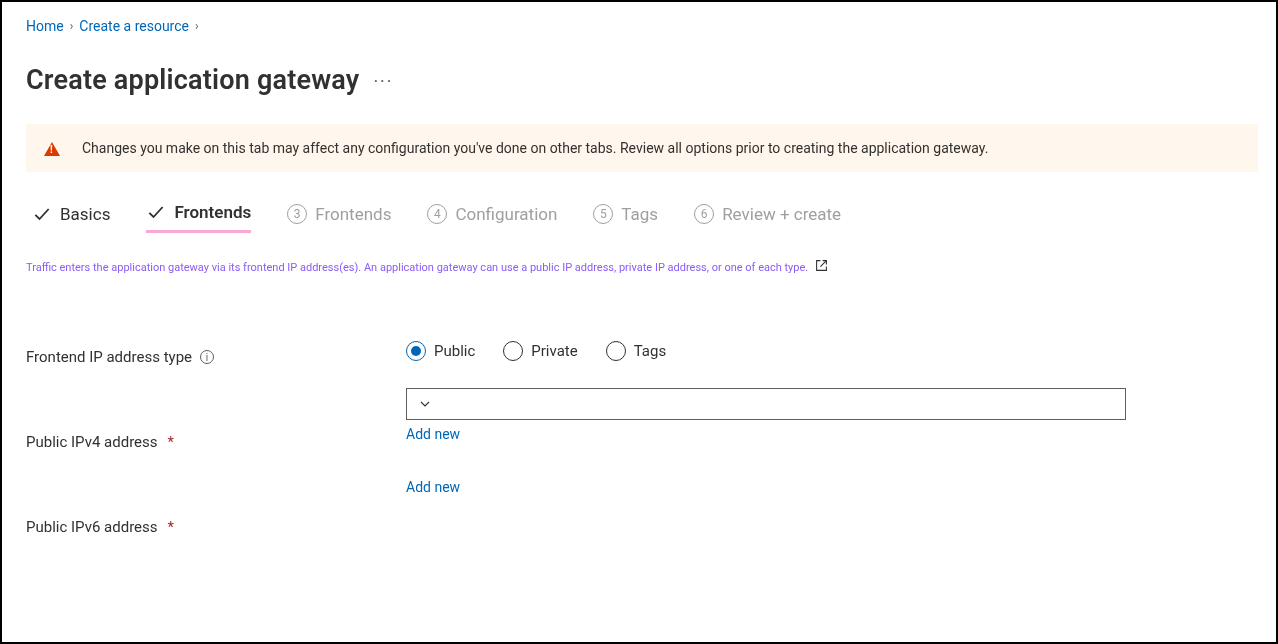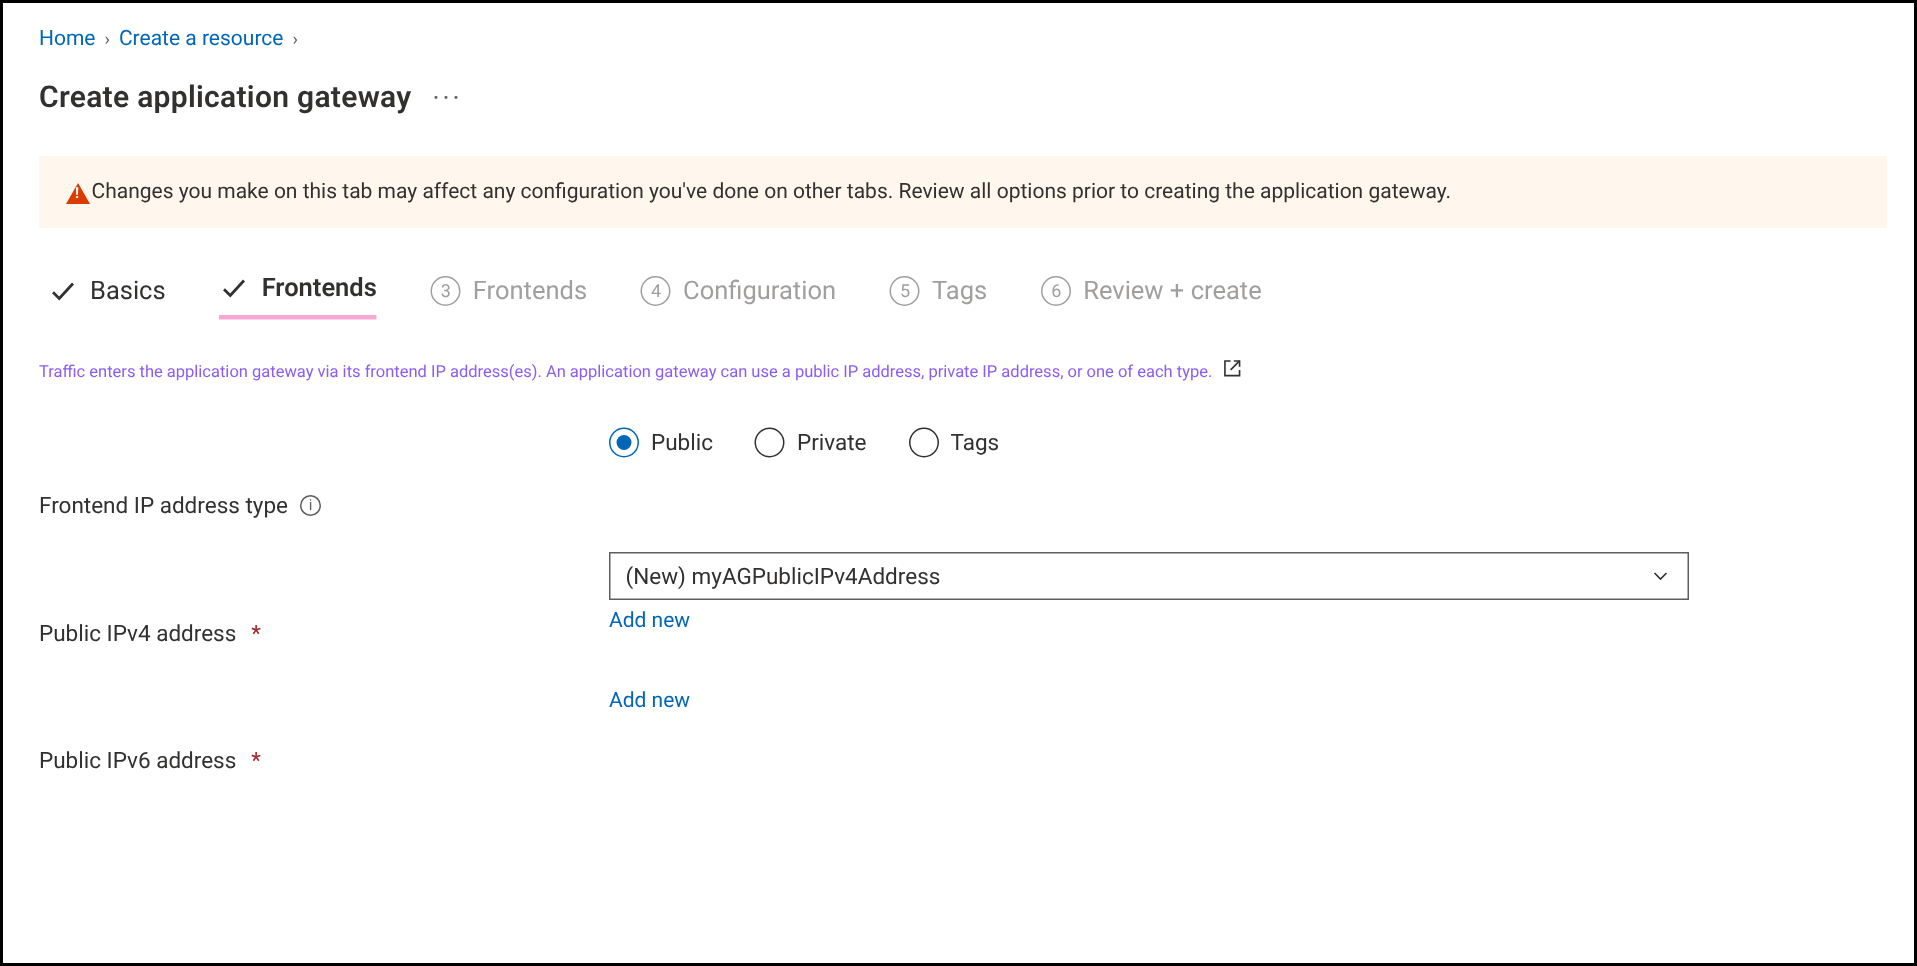--- a/index.html
+++ b/index.html
@@ -10,35 +10,35 @@
     background: #fff;
     border: 2px solid #000;
     width: 1278px;
     height: 644px;
     padding: 16px 24px 24px 24px;
     overflow: hidden;
   }
   a { color: #0067b8; text-decoration: none; cursor: pointer; }
 
   
-  .breadcrumb { display: flex; align-items: center; gap: 6px; font-size: 14px; margin-bottom: 18px; }
+  .breadcrumb { display: flex; align-items: center; gap: 6px; font-size: 14px; margin-bottom: 30px; }
   .breadcrumb .sep { color: #605e5c; font-size: 12px; }
 
   
   .title-row { display: flex; align-items: center; gap: 14px; margin-bottom: 28px; }
-  h1 { font-size: 20px; font-weight: 600; letter-spacing: 0.2px; }
+  h1 { font-size: 27px; font-weight: 600; letter-spacing: 0.2px; }
   .ellipsis-btn { font-size: 18px; color: #605e5c; cursor: pointer; line-height: 1; padding-top: 4px; letter-spacing: 2px; }
 
   
   .warning-banner {
     background: #fff7ed;
     padding: 16px 18px;
     display: flex;
     align-items: flex-start;
-    gap: 1px;
+    gap: 22px;
     font-size: 14px;
     margin-bottom: 30px;
     width: calc(100% + 6px);
   }
   .warning-icon {
     width: 0; height: 0;
     border-left: 8px solid transparent;
     border-right: 8px solid transparent;
     border-bottom: 14px solid #da3b01;
     position: relative;
@@ -73,21 +73,21 @@
   .ext-link-icon { display: inline-block; vertical-align: -1px; margin-left: 4px; }
 
   
   .form-row { display: flex; align-items: flex-start; margin-bottom: 22px; }
   .form-label-col { width: 380px; flex: 0 0 380px; display: flex; align-items: center; gap: 8px; font-size: 15px; padding-top: 4px; margin-top: 41px;}
   .info-icon { width: 14px; height: 14px; border: 1px solid #605e5c; border-radius: 50%; display: inline-flex; align-items: center; justify-content: center; font-size: 10px; color: #605e5c; cursor: help; }
   .req { color: #a4262c; margin-left: 2px; }
   .form-control-col { flex: 1; max-width: 720px; }
 
   
-  .radio-group { display: flex; gap: 28px; align-items: center; padding-top: 2px;}
+  .radio-group { display: flex; gap: 28px; align-items: center; padding-top: 2px; margin-top: 36px;}
   .radio { display: inline-flex; align-items: center; gap: 8px; cursor: pointer; font-size: 15px; }
   .radio .dot {
     width: 20px; height: 20px; border-radius: 50%;
     border: 1.4px solid #323130; position: relative; flex: 0 0 auto;
   }
   .radio.selected .dot { border-color: #0067b8; }
   .radio.selected .dot::after {
     content: ""; position: absolute; left: 50%; top: 50%;
     width: 10px; height: 10px; border-radius: 50%;
     background: #0067b8; transform: translate(-50%, -50%);
@@ -187,21 +187,20 @@
   </div>
 </div>
 
 <div class="form-row">
   <div class="form-label-col">
     <span>Public IPv4 address</span>
     <span class="req">*</span>
   </div>
   <div class="form-control-col">
     <div class="select">
-      <span>(New) myAGPublicIPv4Address</span>
       <svg class="chev" viewBox="0 0 24 24">
           <polyline points="6 9 12 15 18 9"></polyline>
         </svg>
     </div>
     <a class="add-new">Add new</a>
   </div>
 </div>
 
 <div class="form-row">
   <div class="form-label-col">

